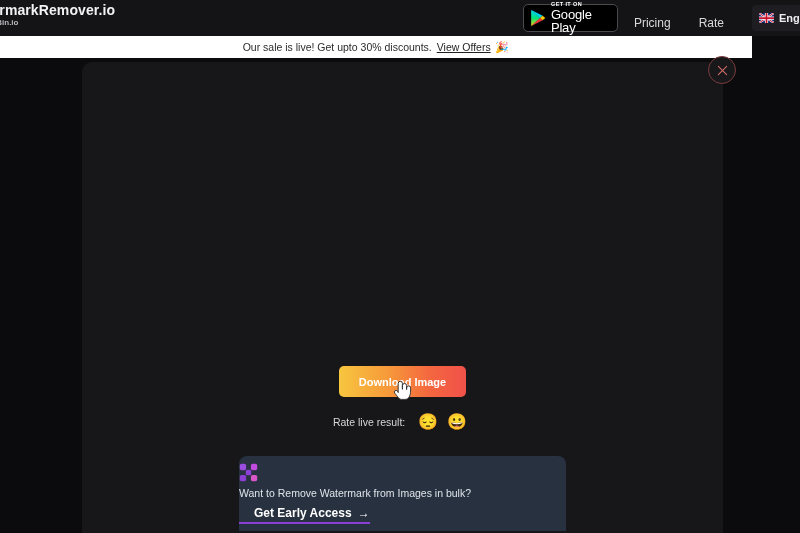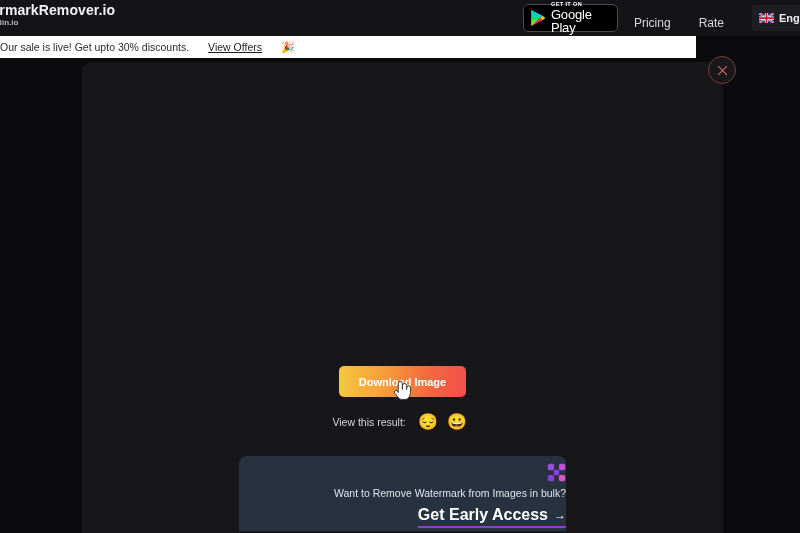--- a/index.html
+++ b/index.html
@@ -120,27 +120,27 @@
   .lang-label {
     color: #ededf1;
     font-size: 11px;
     font-weight: 600;
   }
 
   
   .promo-bar {
     position: absolute;
     top: 36px; left: 0;
-    width: 696px;
+    width: 752px;
     height: 22px;
     background: #ffffff;
     display: flex;
     align-items: center;
-    justify-content: flex-start;
-    gap: 19px;
+    justify-content: center;
+    gap: 5px;
     z-index: 5;
   }
   .promo-text {
     color: #2b2b2e;
     font-size: 10.5px;
   }
   .promo-link {
     color: #1f1f22;
     font-size: 10.5px;
     font-weight: 400;
@@ -381,21 +381,21 @@
   .bulk-card {
     position: absolute;
     left: 239px;
     top: 456px;
     width: 327px;
     height: 75px;
     background: #27313f;
     border-radius: 8px 8px 0 0;
     display: flex;
     flex-direction: column;
-    align-items: flex-end;
+    align-items: flex-start;
     padding-top: 7px;
     z-index: 4;
   }
   .bulk-logo {
     width: 19px; height: 19px;
     position: relative;
     margin-bottom: 5px;
   }
   .bulk-text {
     color: #dfe4ea;
@@ -406,22 +406,23 @@
     display: inline-flex;
     align-items: center;
     gap: 6px;
     text-decoration: none;
     border-bottom: 2.5px solid #8b3fd4;
     padding-bottom: 2px;
     cursor: pointer;
   }
   .bulk-cta-label {
     color: #ffffff;
-    font-size: 16px;
+    font-size: 12px;
     font-weight: 700;
+    margin-left: 15px;
   }
   .bulk-arrow { color: #fff; font-size: 12px; line-height: 1; }
 </style>
 </head>
 <body>
 
 <div class="site-header">
 
   <div class="brand">
     <div class="brand-main">WatermarkRemover.io</div>
@@ -577,21 +578,21 @@
 </div>
 
 <button class="download-btn">Download Image</button>
 
 <svg class="cursor-hand" width="22" height="28" viewBox="0 0 22 28">
   <path d="M7 13 V5.2 a2 2 0 0 1 4 0 V11.6 V7.4 a2 2 0 0 1 4 0 V12 V9.6 a2 2 0 0 1 3.6 0 V13 a2 2 0 0 1 3.2 0" fill="none"></path>
   <path d="M6.2 14.6 V5.4 a2.1 2.1 0 0 1 4.2 0 v5.9 V7.6 a2.1 2.1 0 0 1 4.2 0 v4 V9.9 a2 2 0 0 1 4 0 v2.1 c0 6.4 -2 9.4 -5.6 9.4 h-3.2 c-2.2 0 -3 -1.2 -4.6 -3.2 l-2.4 -3 a1.7 1.7 0 0 1 2.5 -2.3 z" fill="#ffffff" stroke="#3a3a3a" stroke-width="1"></path>
 </svg>
 
 <div class="rate-row">
-  <span class="rate-label">View this result:</span>
+  <span class="rate-label">Rate live result:</span>
   <span class="rate-emoji">😔</span>
   <span class="rate-emoji">😀</span>
 </div>
 
 <div class="bulk-card">
   <svg class="bulk-logo" viewBox="0 0 24 24">
     <rect x="1" y="1" width="8" height="8" rx="2.2" fill="#9b4de0"></rect>
     <rect x="15" y="1" width="8" height="8" rx="2.2" fill="#c24ce0"></rect>
     <rect x="8.5" y="8.5" width="7" height="7" rx="2" fill="#8b3fd4"></rect>
     <rect x="1" y="15" width="8" height="8" rx="2.2" fill="#8b3fd4"></rect>

